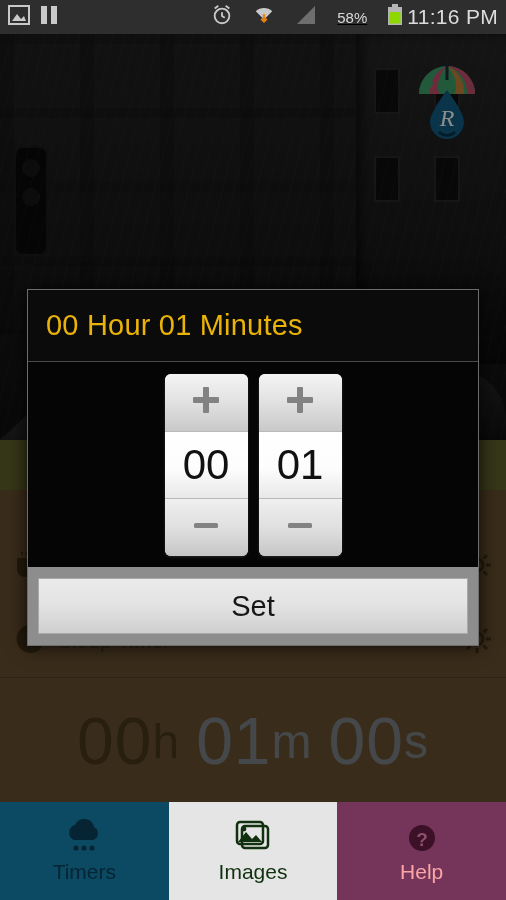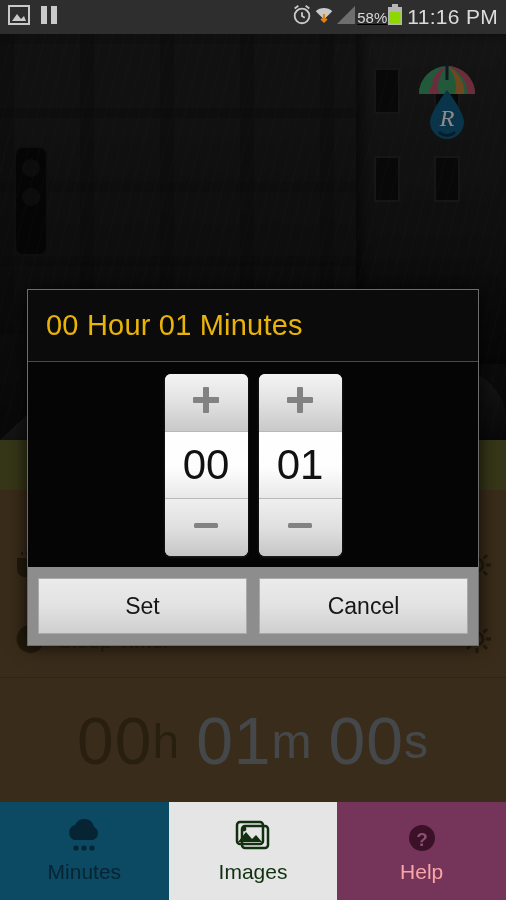--- a/index.html
+++ b/index.html
@@ -11,21 +11,21 @@
   }
   #screen { position: relative; width: 506px; height: 900px; overflow: hidden; background:#5f4a2c; }
 
   
   #statusbar {
     position: absolute; top: 0; left: 0; width: 506px; height: 34px;
     background: #2e2e2e; display: flex; align-items: center;
     padding: 0 8px; z-index: 60;
   }
   .sb-left { display: flex; align-items: center; gap: 10px; }
-  .sb-right { display: flex; align-items: center; gap: 0; margin-left: auto; text-decoration: underline; }
+  .sb-right { display: flex; align-items: center; gap: 20px; margin-left: auto; text-decoration: underline; }
   .sb-time { color: #dcdcdc; font-size: 21px; letter-spacing: .3px; margin-left: 4px; }
   .sb-pct { color: #d8d8d8; font-size: 15px; }
 
   
   #bgphoto {
     position: absolute; top: 34px; left: 0; width: 506px; height: 406px;
     overflow: hidden; background: #3a3a3a;
   }
   #bgphoto .ph { position: absolute; inset: 0; }
   .wall {
@@ -167,21 +167,21 @@
     flex:1; display:flex; align-items:center; justify-content:center;
     font-size:42px; color:#111;
     background: linear-gradient(180deg,#ffffff 0%, #fdfdfd 55%, #e8e8e8 100%);
   }
   #dlg-buttons {
     height:78px; background:#8d8d8d; display:flex; align-items:center;
     gap:12px; padding:0 10px;
   }
   .dlg-btn {
     flex:1; height:56px; display:flex; align-items:center; justify-content:center;
-    font-size:23px; color:#161616; border:1px solid #a9a9a9;
+    font-size:29px; color:#161616; border:1px solid #a9a9a9;
     background: linear-gradient(180deg,#ebebeb 0%,#e2e2e2 50%,#cfcfcf 100%);
   }
 </style>
 </head>
 <body>
 
 <div id="screen">
 
   <div id="statusbar">
     <div class="sb-left">
@@ -367,38 +367,37 @@
                 <rect x="5" y="15" width="24" height="5" rx="1.5" fill="#828282"></rect>
               </svg>
           </span>
         </div>
       </div>
 
     </div>
 
     <div id="dlg-buttons">
       <div class="dlg-btn">Set</div>
-      <div class="dlg-btn">Cancel</div>
     </div>
   </div>
 
   <div id="bottomnav">
 
     <div class="nav-item" style="background:#0b4a62">
       <span class="nav-icon">
         <svg width="42" height="38" viewBox="0 0 42 38">
             <path d="M11 22 a8 8 0 0 1 1 -15 a10 10 0 0 1 19 2 a7 7 0 0 1 -1 13 Z" fill="#062433"></path>
             <g fill="#062433">
               <circle cx="13" cy="30" r="2.6"></circle>
               <circle cx="21" cy="30" r="2.6"></circle>
               <circle cx="29" cy="30" r="2.6"></circle>
             </g>
           </svg>
       </span>
-      <span class="nav-label" style="color:#062433">Minutes</span>
+      <span class="nav-label" style="color:#062433">Timers</span>
     </div>
 
     <div class="nav-item" style="background:#e5e5e5">
       <span class="nav-icon">
         <svg width="42" height="38" viewBox="0 0 42 38">
             <rect x="10" y="8" width="26" height="22" rx="3" fill="none" stroke="#10300f" stroke-width="2.5"></rect>
             <rect x="5" y="4" width="26" height="22" rx="3" fill="none" stroke="#10300f" stroke-width="2.5"></rect>
             <circle cx="12" cy="11" r="2.4" fill="#10300f"></circle>
             <path d="M6 24 L14 14 L20 21 L24 17 L30 24 Z" fill="#10300f"></path>
           </svg>

